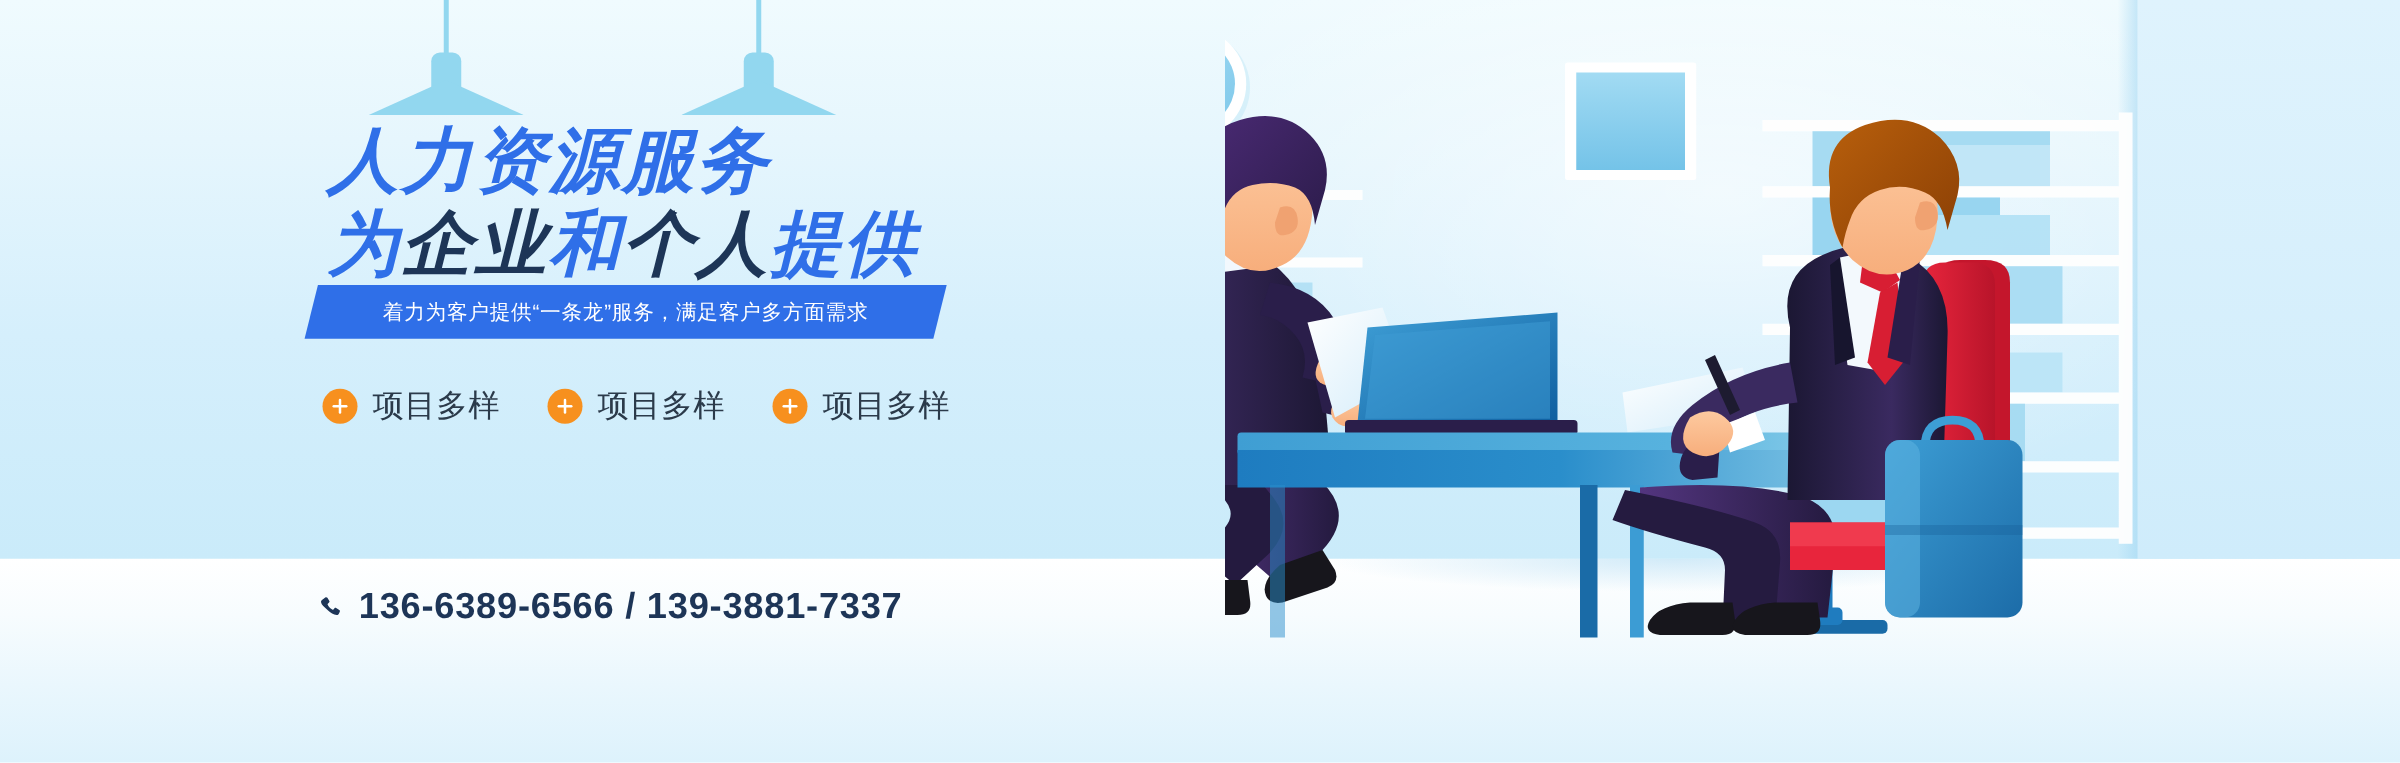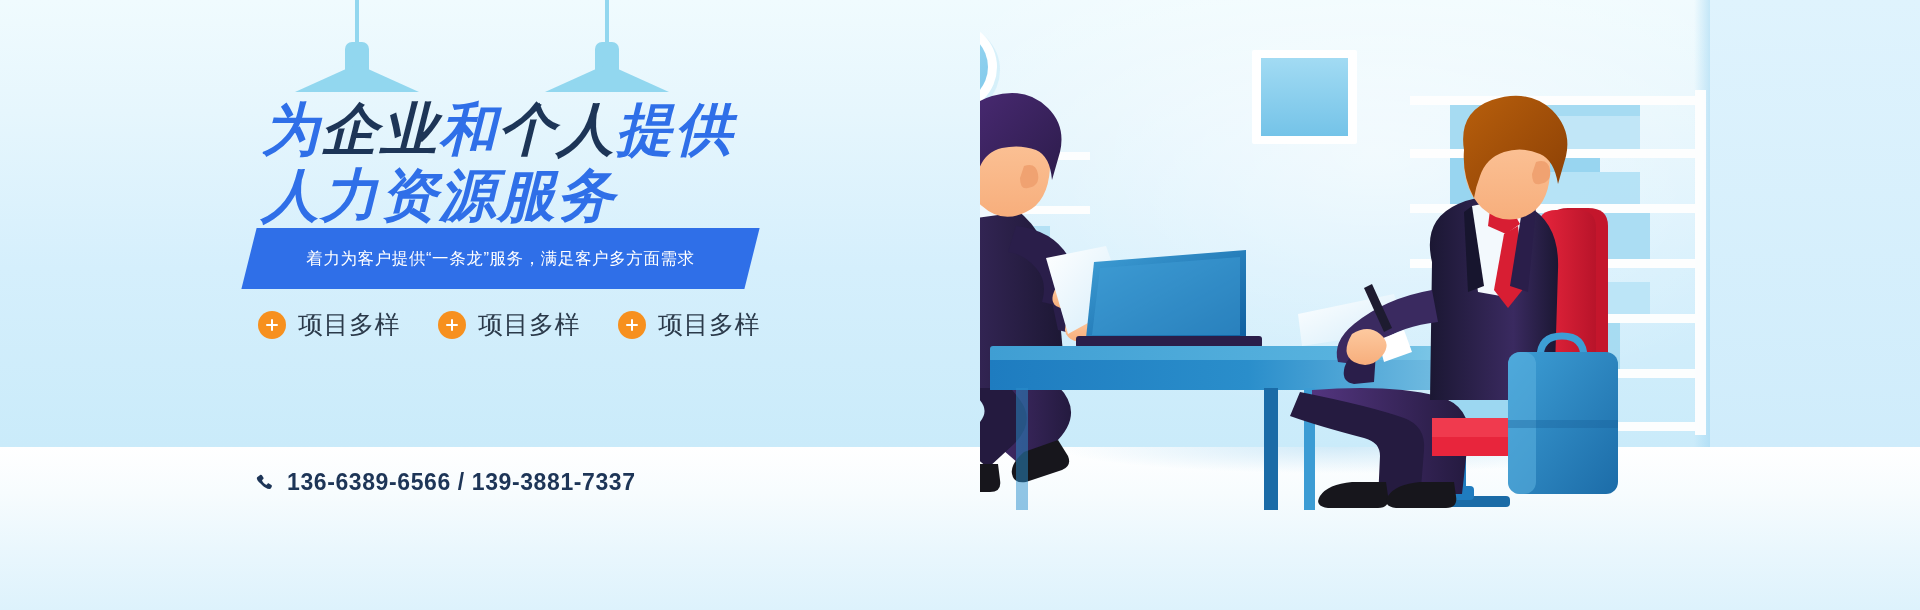--- a/index.html
+++ b/index.html
@@ -74,21 +74,21 @@
     line-height: 66px;
     font-weight: 700;
     font-style: italic;
     font-family: "Liberation Sans", "DejaVu Sans", sans-serif;
   }
   .hl-dark  { color: #1d3557; }
   .hl-blue  { color: #2f6fe8; }
 
   .subtitle-wrap {
     position: absolute; left: 249px; top: 228px;
-    width: 503px; height: 61px;
+    width: 503px; height: 43px;
   }
   .subtitle-bg {
     position: absolute; inset: 0;
     background: #2f6fe8;
     transform: skewX(-14deg);
   }
   .subtitle-text {
     position: absolute; inset: 0;
     display: flex; align-items: center; justify-content: center;
     color: #ffffff;
@@ -117,21 +117,21 @@
     color: #2b3a4a; font-size: 25px; letter-spacing: .5px; white-space: nowrap;
   }
 
   .phone-row {
     position: absolute; left: 255px; top: 469px;
     display: flex; align-items: center; gap: 12px;
   }
   .phone-icon { width: 20px; height: 22px; display: block; }
   .phone-number {
     color: #1d3557;
-    font-size: 23px;
+    font-size: 29px;
     font-weight: 700;
     letter-spacing: .6px;
     font-family: "Liberation Sans", "DejaVu Sans", sans-serif;
     white-space: nowrap;
   }
 
   
   .illustration {
     position: absolute; left: 980px; top: 0; width: 940px; height: 610px;
   }
@@ -155,24 +155,24 @@
     <span class="shade"></span>
   </div>
   <div class="lamp" id="lamp-2">
     <span class="cord"></span>
     <span class="neck"></span>
     <span class="shade"></span>
   </div>
 
   <div class="headline">
     <div class="line">
-      <span class="hl-blue">为</span><span class="hl-dark">企业</span><span class="hl-blue">和</span><span class="hl-dark">个人</span><span class="hl-blue">提供</span>
+      <span class="hl-blue">人力资源服务</span>
     </div>
     <div class="line">
-      <span class="hl-blue">人力资源服务</span>
+      <span class="hl-blue">为</span><span class="hl-dark">企业</span><span class="hl-blue">和</span><span class="hl-dark">个人</span><span class="hl-blue">提供</span>
     </div>
   </div>
 
   <div class="subtitle-wrap">
     <div class="subtitle-bg"></div>
     <div class="subtitle-text">着力为客户提供“一条龙”服务，满足客户多方面需求</div>
   </div>
 
   <div class="features">
     <div class="feature">

